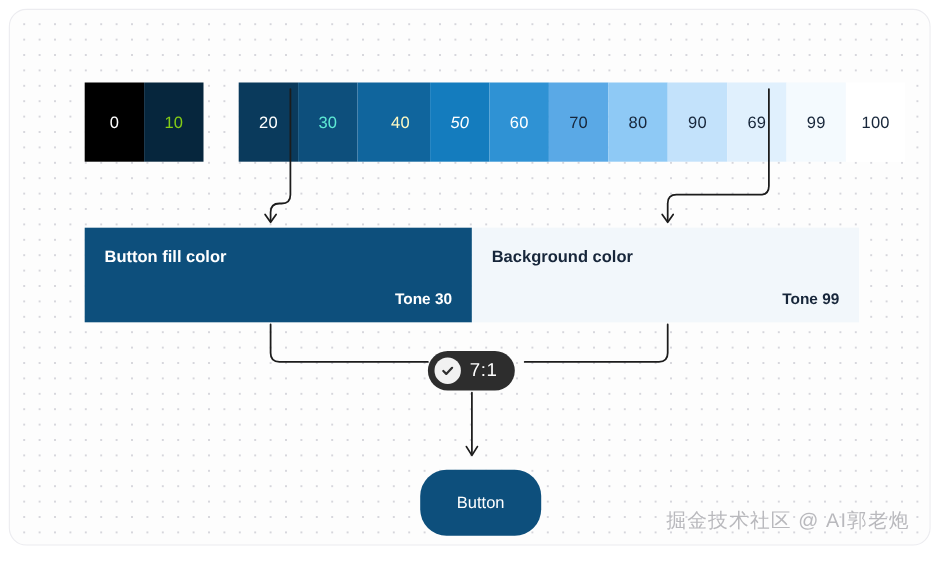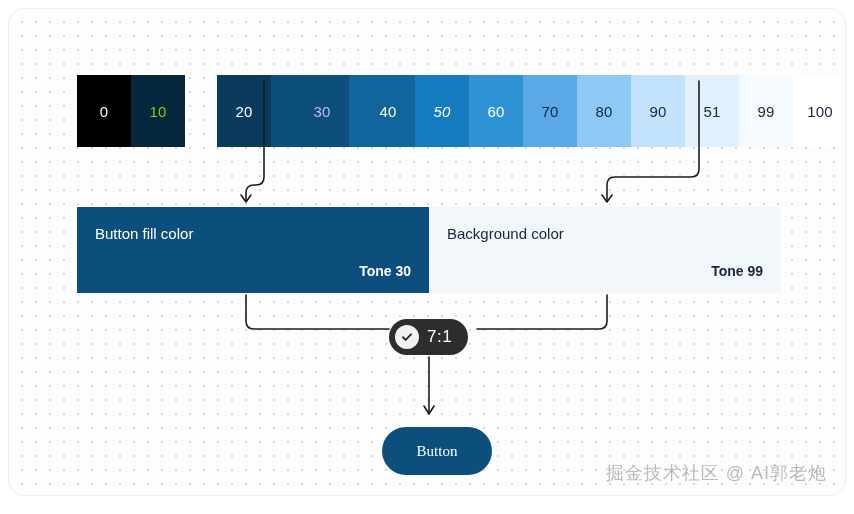--- a/index.html
+++ b/index.html
@@ -78,21 +78,21 @@
   }
   .role-bg {
     left: 420px;
     top: 198px;
     width: 352px;
     height: 86px;
     background: #f2f7fb;
   }
   .role-title {
     font-size: 15px;
-    font-weight: 400;
+    font-weight: 700;
     text-align: left;
   }
   .role-tone {
     font-size: 14px;
     font-weight: 700;
     text-align: right;
   }
   .role-fill .role-title, .role-fill .role-tone { color: #ffffff; }
   .role-bg .role-title, .role-bg .role-tone { color: #17263a; }
 
@@ -133,26 +133,26 @@
     font-weight: 400;
     letter-spacing: 0.5px;
   }
 
   
   .result-button {
     position: absolute;
     left: 373px;
     top: 418px;
     width: 110px;
-    height: 48px;
+    height: 60px;
     border: none;
     border-radius: 24px;
     background: #0d4f7c;
     color: #ffffff;
-    font-family: Liberation Serif, serif;
+    font-family: Liberation Sans, sans-serif;
     font-size: 15px;
     font-weight: 500;
     cursor: pointer;
   }
 
   
   .watermark {
     position: absolute;
     right: 18px;
     bottom: 10px;
@@ -171,21 +171,21 @@
     <div class="ramp">
         <div class="swatch" style="background: rgb(0, 0, 0); color: rgb(255, 255, 255);">
           <span>0</span>
         </div>
         <div class="swatch" style="background: rgb(6, 38, 61); color: #84cc16;">
           <span>10</span>
         </div>
         <div class="swatch" style="background: rgb(10, 58, 92); color: rgb(255, 255, 255); margin-left: 32px;">
           <span>20</span>
         </div>
-        <div class="swatch" style="background: rgb(13, 79, 124); color: #c4b5fd; padding-left: 24px;">
+        <div class="swatch" style="background: rgb(13, 79, 124); color: #5eead4;">
           <span>30</span>
         </div>
         <div class="swatch" style="background: rgb(16, 101, 157); color: #fef9c3; padding-left: 12px;">
           <span>40</span>
         </div>
         <div class="swatch" style="background: rgb(20, 124, 190); color: rgb(255, 255, 255); font-style: italic;">
           <span>50</span>
         </div>
         <div class="swatch" style="background: rgb(47, 146, 212); color: rgb(255, 255, 255);">
           <span>60</span>
@@ -193,21 +193,21 @@
         <div class="swatch" style="background: rgb(90, 169, 230); color: rgb(23, 38, 58);">
           <span>70</span>
         </div>
         <div class="swatch" style="background: rgb(142, 201, 245); color: rgb(23, 38, 58);">
           <span>80</span>
         </div>
         <div class="swatch" style="background: rgb(195, 226, 251); color: rgb(23, 38, 58);">
           <span>90</span>
         </div>
         <div class="swatch" style="background: rgb(224, 240, 253); color: rgb(23, 38, 58);">
-          <span>51</span>
+          <span>69</span>
         </div>
         <div class="swatch" style="background: rgb(244, 250, 254); color: rgb(23, 38, 58);">
           <span>99</span>
         </div>
         <div class="swatch" style="background: rgb(255, 255, 255); color: rgb(23, 38, 58);">
           <span>100</span>
         </div>
       </div>
 
     <svg class="wires" viewBox="0 0 838 488" xmlns="http://www.w3.org/2000/svg">

